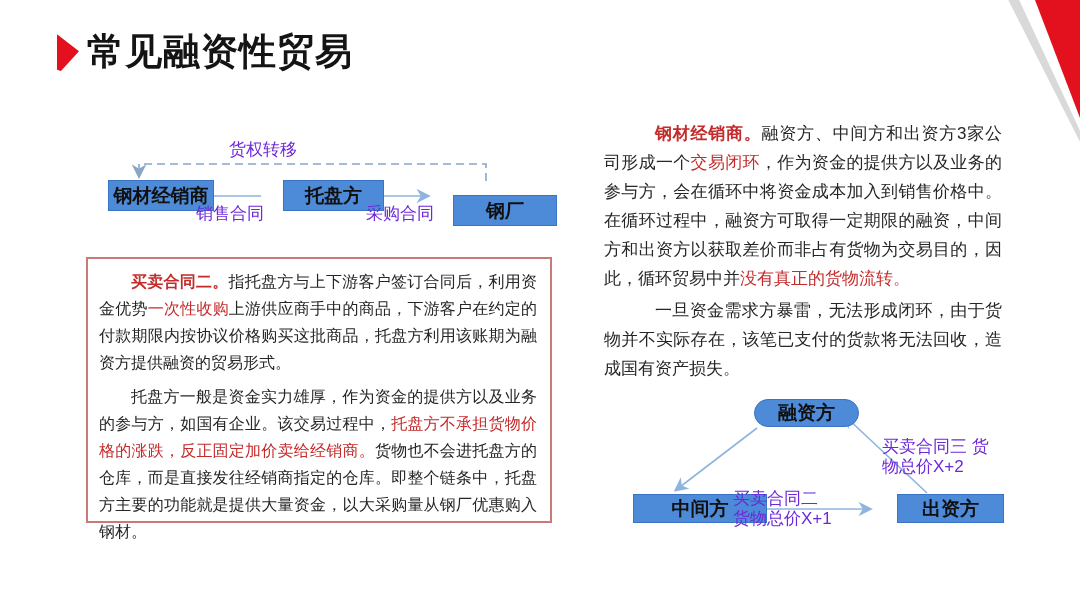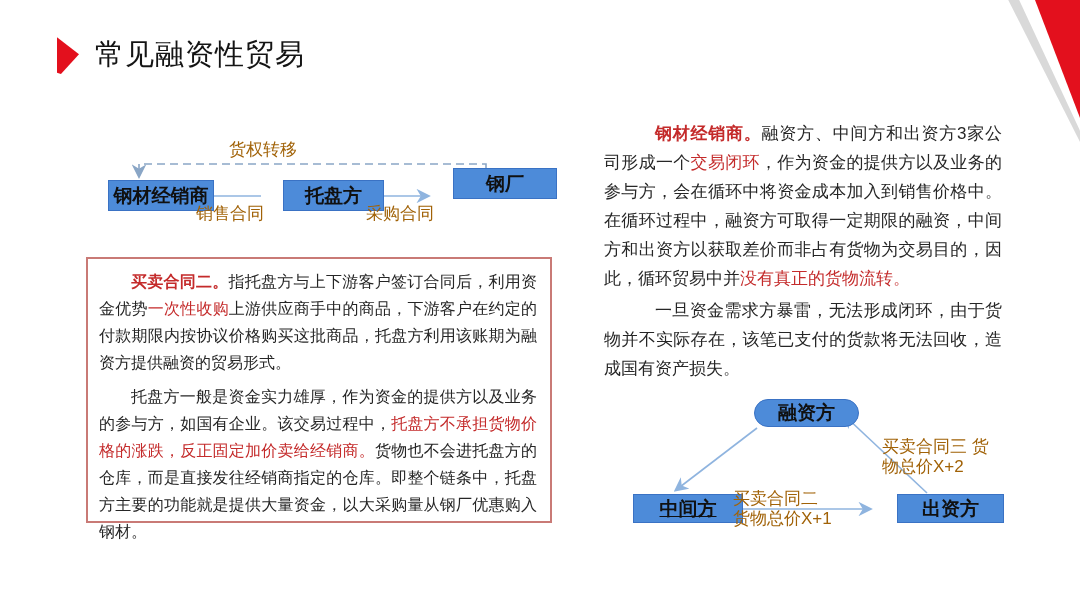--- a/index.html
+++ b/index.html
@@ -22,36 +22,36 @@
     background:#d9d9d9;
     clip-path:polygon(8% 0,22% 0,100% 92%,100% 100%);
   }
   
   .title-row{position:absolute;left:57px;top:27px;display:flex;align-items:center;}
   .title-marker{
     width:22px;height:38px;margin-right:8px;background:#e3101d;
     clip-path:polygon(0 3%,100% 48%,18% 100%,0 97%);
   }
   .page-title{
-    margin:8px;font-size:29px;font-weight:normal;color:#141414;letter-spacing:1px;
+    margin:0;font-size:37px;font-weight:bold;color:#141414;letter-spacing:1px;
   }
   
   .node{
     position:absolute;
     background:#4d8bd9;
     border:1px solid #3a72c4;
     box-sizing:border-box;
     display:flex;align-items:center;justify-content:center;
     font-weight:600;color:#101010;margin-left:21px;
   }
   .node-lg{font-size:19px;}
   .node-sm{font-size:19px;}
   
   .edge-label{
-    position:absolute;font-size:17px;color:#a16207;font-weight:500;
+    position:absolute;font-size:17px;color:#6d28d9;font-weight:500;
     line-height:20px;white-space:nowrap;
   }
   
   .connectors{position:absolute;left:0;top:0;pointer-events:none;}
   
   .redbox{
     position:absolute;left:86px;top:257px;width:466px;height:266px;
     border:2px solid #c97a76;box-sizing:border-box;
     padding:9px 13px 6px 11px;
     font-size:16px;line-height:27px;text-align:justify;
@@ -99,38 +99,38 @@
 
     <line x1="757" y1="428" x2="676" y2="490" stroke="#8fb4df" stroke-width="1.6" marker-end="url(#arr)"></line>
 
     <line x1="724" y1="509" x2="870" y2="509" stroke="#8fb4df" stroke-width="1.6" marker-end="url(#arr)"></line>
 
     <line x1="927" y1="493" x2="845" y2="416" stroke="#8fb4df" stroke-width="1.6" marker-end="url(#arr)"></line>
   </svg>
 
   <div class="node node-lg" style="left:87px;top:180px;width:106px;height:31px;">钢材经销商</div>
   <div class="node node-lg" style="left:262px;top:180px;width:101px;height:31px;">托盘方</div>
-  <div class="node node-lg" style="left:432px;top:168px;width:104px;height:31px;">钢厂</div>
+  <div class="node node-lg" style="left:432px;top:195px;width:104px;height:31px;">钢厂</div>
 
   <div class="edge-label" style="left:229px;top:140px;">货权转移</div>
   <div class="edge-label" style="left:196px;top:204px;">销售合同</div>
   <div class="edge-label" style="left:366px;top:204px;">采购合同</div>
 
   <div class="redbox">
     <p><span class="seg-red-bold">买卖合同二。</span><span class="seg-n">指托盘方与上下游客户签订合同后，利用资金优势</span><span class="seg-red">一次性收购</span><span class="seg-n">上游供应商手中的商品，下游客户在约定的付款期限内按协议价格购买这批商品，托盘方利用该账期为融资方提供融资的贸易形式。</span></p>
     <p><span class="seg-n">托盘方一般是资金实力雄厚，作为资金的提供方以及业务的参与方，如国有企业。该交易过程中，</span><span class="seg-red">托盘方不承担货物价格的涨跌，反正固定加价卖给经销商。</span><span class="seg-n">货物也不会进托盘方的仓库，而是直接发往经销商指定的仓库。即整个链条中，托盘方主要的功能就是提供大量资金，以大采购量从钢厂优惠购入钢材。</span></p>
   </div>
 
   <div class="right-text">
     <p><span class="seg-red-bold">钢材经销商。</span><span class="seg-n">融资方、中间方和出资方3家公司形成一个</span><span class="seg-red">交易闭环</span><span class="seg-n">，作为资金的提供方以及业务的参与方，会在循环中将资金成本加入到销售价格中。在循环过程中，融资方可取得一定期限的融资，中间方和出资方以获取差价而非占有货物为交易目的，因此，循环贸易中并</span><span class="seg-red">没有真正的货物流转。</span></p>
     <p><span class="seg-n">一旦资金需求方暴雷，无法形成闭环，由于货物并不实际存在，该笔已支付的货款将无法回收，造成国有资产损失。</span></p>
   </div>
 
   <div class="node node-sm" style="left:733px;top:399px;width:105px;height:28px;border-radius:14px;">融资方</div>
-  <div class="node node-sm" style="left:612px;top:494px;width:110px;height:29px;text-decoration:underline;">中间方</div>
+  <div class="node node-sm" style="left:612px;top:494px;width:134px;height:29px;">中间方</div>
   <div class="node node-sm" style="left:876px;top:494px;width:107px;height:29px;">出资方</div>
 
   <div class="edge-label" style="left:838px;top:437px;margin-left:44px;">
     <div>买卖合同三 货</div>
     <div>物总价X+2</div>
   </div>
   <div class="edge-label" style="left:733px;top:489px;">
     <div>买卖合同二</div>
     <div>货物总价X+1</div>
   </div>

